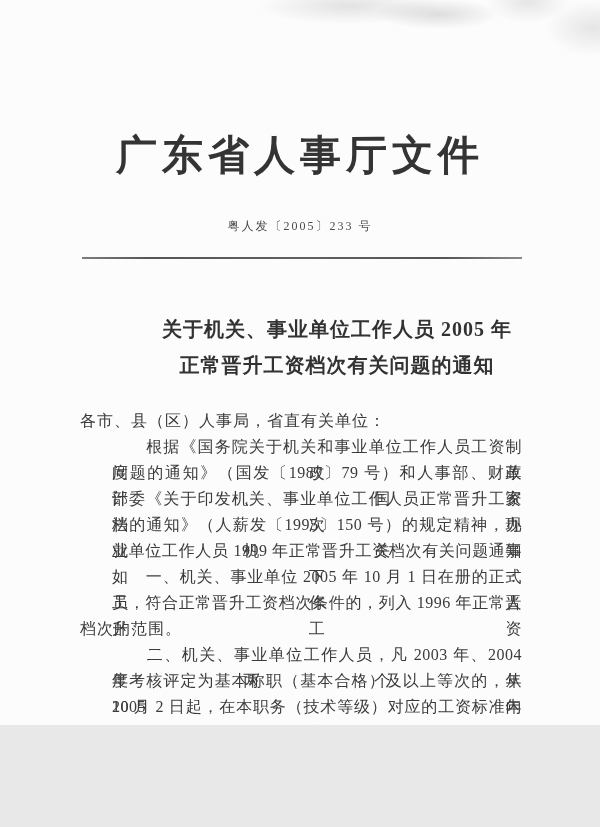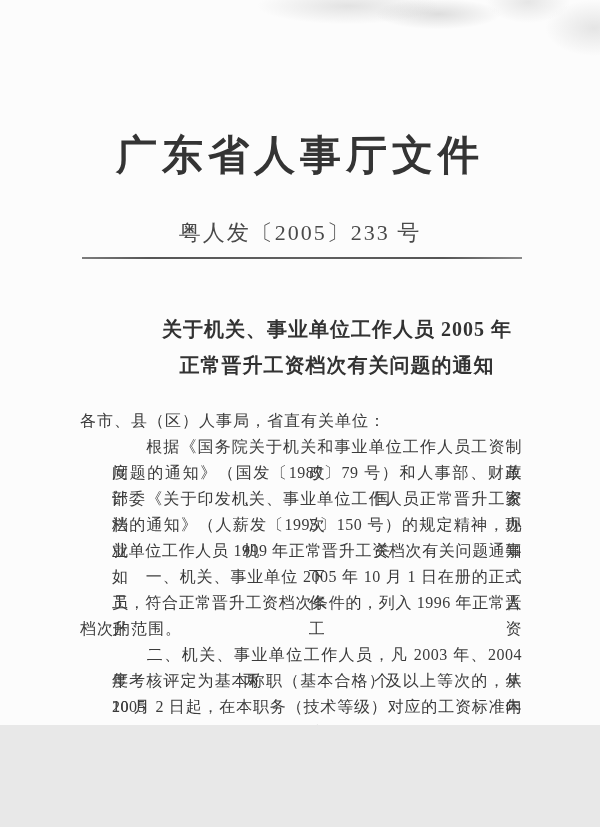--- a/index.html
+++ b/index.html
@@ -53,21 +53,21 @@
     letter-spacing: 5px;
     color: #343434;
     white-space: nowrap;
   }
   .doc-number {
     position: absolute;
     top: 218px;
     left: 0;
     width: 100%;
     text-align: center;
-    font-size: 22px;
+    font-size: 12px;
     letter-spacing: 2px;
     color: #4a4a4a;
   }
   .divider {
     position: absolute;
     top: 257px;
     left: 82px;
     width: 440px;
     height: 2px;
     background: linear-gradient(to right, #7d7d7d, #565656 15%, #606060 50%, #555 82%, #8a8a8a);

